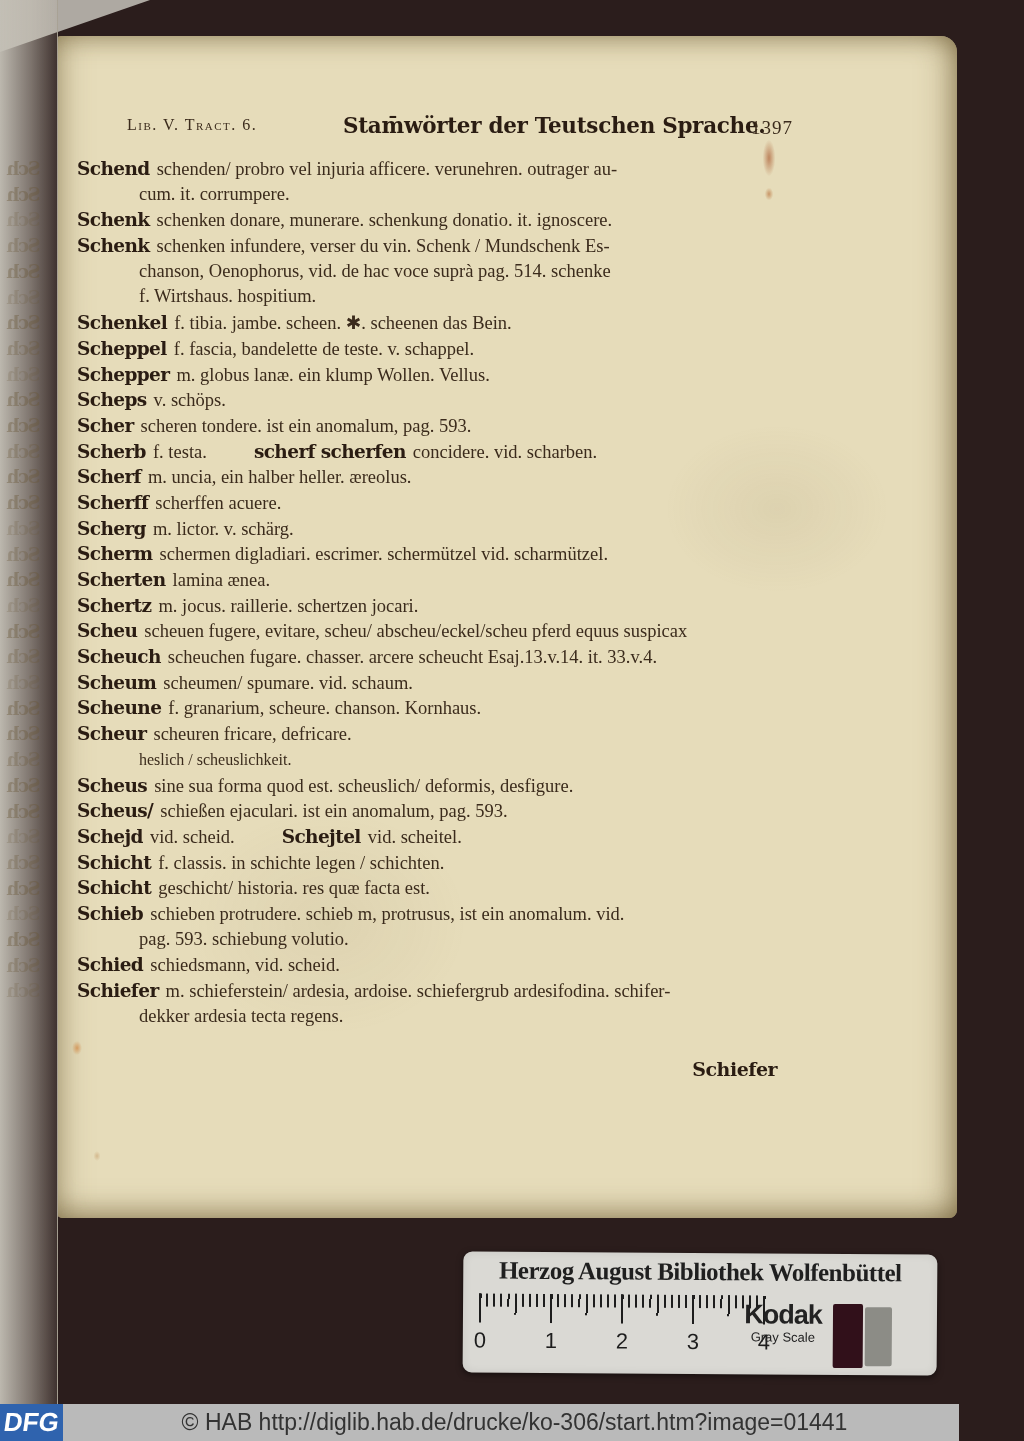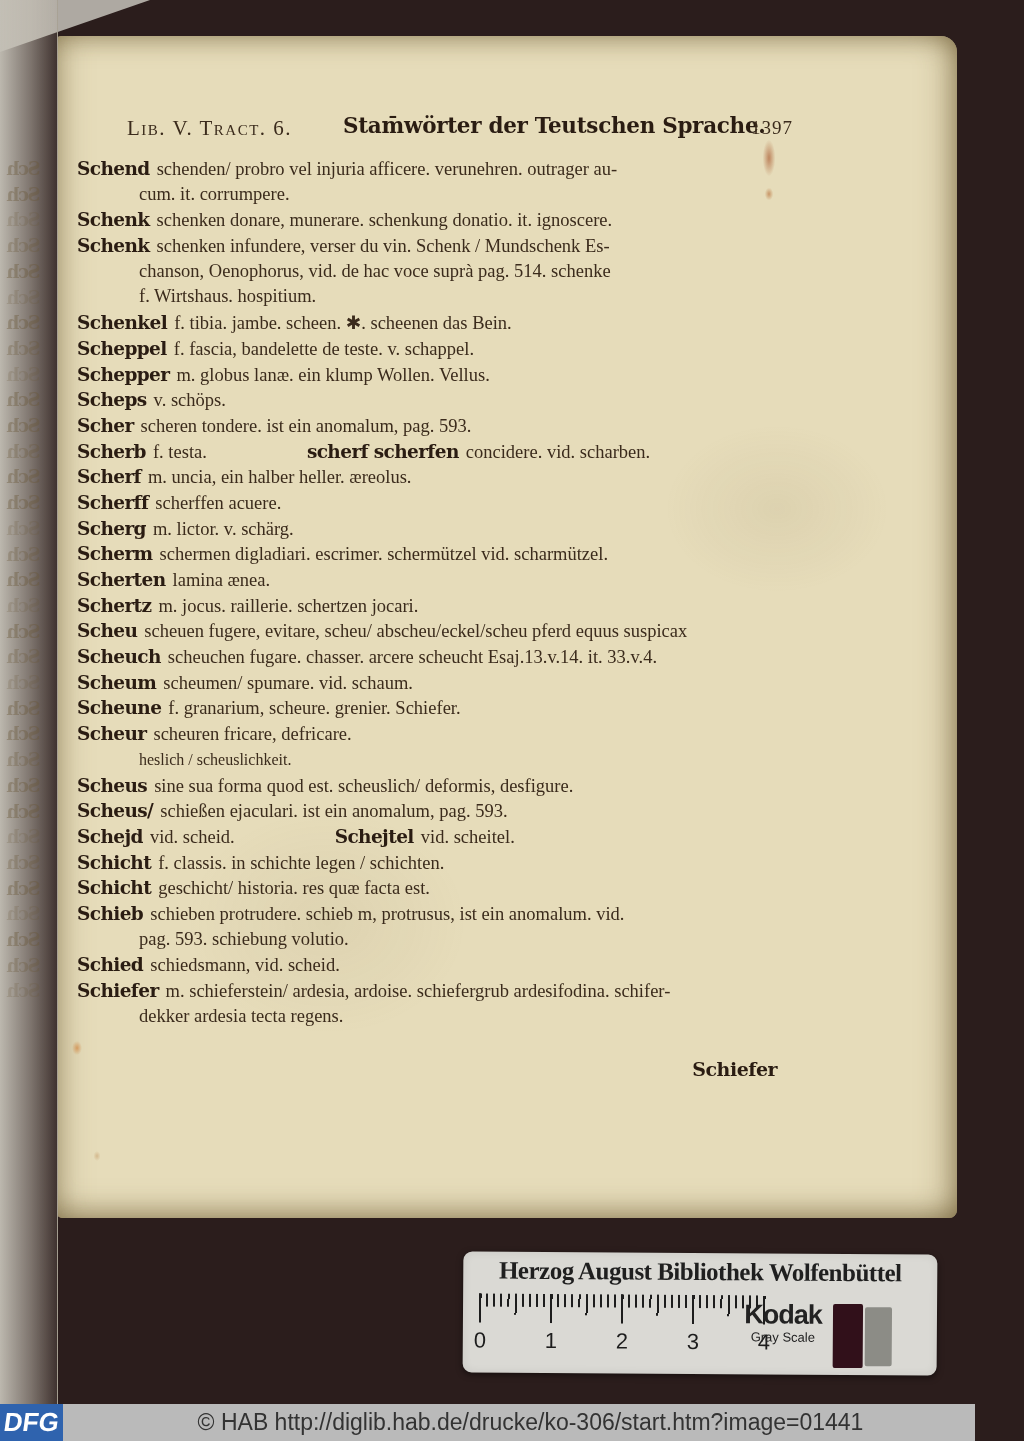--- a/index.html
+++ b/index.html
@@ -17,33 +17,33 @@
   .page::before{content:"";position:absolute;inset:0;border-radius:inherit;pointer-events:none;
         background:
           radial-gradient(9px 26px at 712px 122px, rgba(156,62,18,.55), rgba(156,62,18,0) 70%),
           radial-gradient(6px 9px at 712px 158px, rgba(170,80,20,.5), rgba(170,80,20,0) 70%),
           radial-gradient(7px 10px at 20px 1012px, rgba(205,110,30,.55), rgba(205,110,30,0) 70%),
           radial-gradient(5px 7px at 40px 1120px, rgba(180,120,60,.35), rgba(180,120,60,0) 70%),
           radial-gradient(160px 120px at 80% 40%, rgba(120,100,60,.08), rgba(120,100,60,0) 70%),
           radial-gradient(200px 160px at 30% 75%, rgba(120,100,60,.07), rgba(120,100,60,0) 70%);}
 
   .hdr{position:absolute;top:80px;left:0;width:100%;color:var(--ink,#3b2b1c);}
-  .hdr .lib{position:absolute;left:70px;top:0;font-size:21px;letter-spacing:1.5px;font-variant:small-caps;}
+  .hdr .lib{position:absolute;left:70px;top:0;font-size:16px;letter-spacing:1.5px;font-variant:small-caps;}
   .hdr .title{position:absolute;left:246px;top:-3px;font-size:21.5px;font-weight:bold;
               font-family:"DejaVu Serif",serif;letter-spacing:-.3px;color:var(--headink,#2a1c12);margin-left:40px;}
   .hdr .pnum{position:absolute;left:694px;top:1px;font-size:19px;letter-spacing:1px;}
 
   .text{position:absolute;top:120px;left:20px;width:800px;color:var(--ink,#3b2b1c);}
   .line{height:25.7px;white-space:nowrap;font-size:18.5px;line-height:25.7px;}
   .line.indent{padding-left:62px;}
   .line.small{font-size:16px;}
   .h{font-weight:bold;font-family:"DejaVu Serif",serif;letter-spacing:-.6px;
      color:var(--headink,#2a1c12);margin-right:7px;}
   .h:empty,.t:empty{display:none;margin:0;}
-  .h2:not(:empty){margin-left:100px;text-align:center;}
+  .h2:not(:empty){margin-left:47px;text-align:center;}
   .catch{position:absolute;top:1022px;right:180px;font-weight:bold;font-size:19px;
          font-family:"DejaVu Serif",serif;letter-spacing:-.5px;color:var(--headink,#2a1c12);}
 
   
   .tissue{position:absolute;left:0;top:0;width:57px;height:1404px;z-index:3;
           background:linear-gradient(90deg, rgba(196,192,182,.95), rgba(205,200,188,.5) 55%, rgba(216,209,190,.12));
           border-right:1px solid rgba(120,110,90,.35);}
   .tissue-corner{position:absolute;left:0;top:0;width:150px;height:52px;z-index:3;
           background:rgba(198,194,186,.85);
           clip-path:polygon(0 0,100% 0,0 100%);}
@@ -75,21 +75,21 @@
   .ruler-nums .num:nth-of-type(5){left:290px;}
   .kodak{position:absolute;left:272px;top:48px;width:96px;text-align:center;color:#222;}
   .kodak .brand{font:bold 27px "Liberation Sans",sans-serif;letter-spacing:-1px;line-height:27px;}
   .kodak .sub{font:13px "Liberation Sans",sans-serif;margin-top:1px;text-align:center;}
   .patch{position:absolute;border-radius:2px;}
   .patch.dark{left:370px;top:50px;width:30px;height:64px;background:var(--patchdark,#31101a);}
   .patch.gray{left:402px;top:53px;width:27px;height:59px;background:var(--patchgray,#8c8c86);}
 
   
   .footer-bar{position:absolute;left:0;bottom:0;width:959px;height:37px;z-index:5;
-        background:var(--bar,#bababa);display:flex;align-items:center;padding-left:16px;}
+        background:var(--bar,#bababa);display:flex;align-items:center;}
   .footer-bar .url{margin:0 auto;padding-left:70px;
         font:23px "Liberation Sans",sans-serif;color:var(--bartext,#333333);}
   .dfg{position:absolute;left:0;bottom:0;width:63px;height:37px;z-index:6;
         background:var(--dfg,#2f63ae);display:flex;align-items:center;justify-content:center;
         font:bold 26px "Liberation Sans",sans-serif;color:#fff;transform:skewX(0deg);}
   .dfg span{display:inline-block;transform:skewX(-8deg);}
 </style>
 </head>
 <body>
 
@@ -182,21 +182,21 @@
 
         <div class="line">
           <span class="h">Scheuch</span><span class="t">scheuchen fugare. chasser. arcere scheucht Esaj.13.v.14. it. 33.v.4.</span>
         </div>
 
         <div class="line">
           <span class="h">Scheum</span><span class="t">scheumen/ spumare. vid. schaum.</span>
         </div>
 
         <div class="line">
-          <span class="h">Scheune</span><span class="t">f. granarium, scheure. grenier.  Schiefer.</span>
+          <span class="h">Scheune</span><span class="t">f. granarium, scheure. chanson.  Kornhaus.</span>
         </div>
 
 
         <div class="line">
           <span class="h">Scheur</span><span class="t">scheuren fricare, defricare.</span>
         </div>
 
         <div class="line indent small">
           <span class="t">heslich / scheuslichkeit.</span>
         </div>

